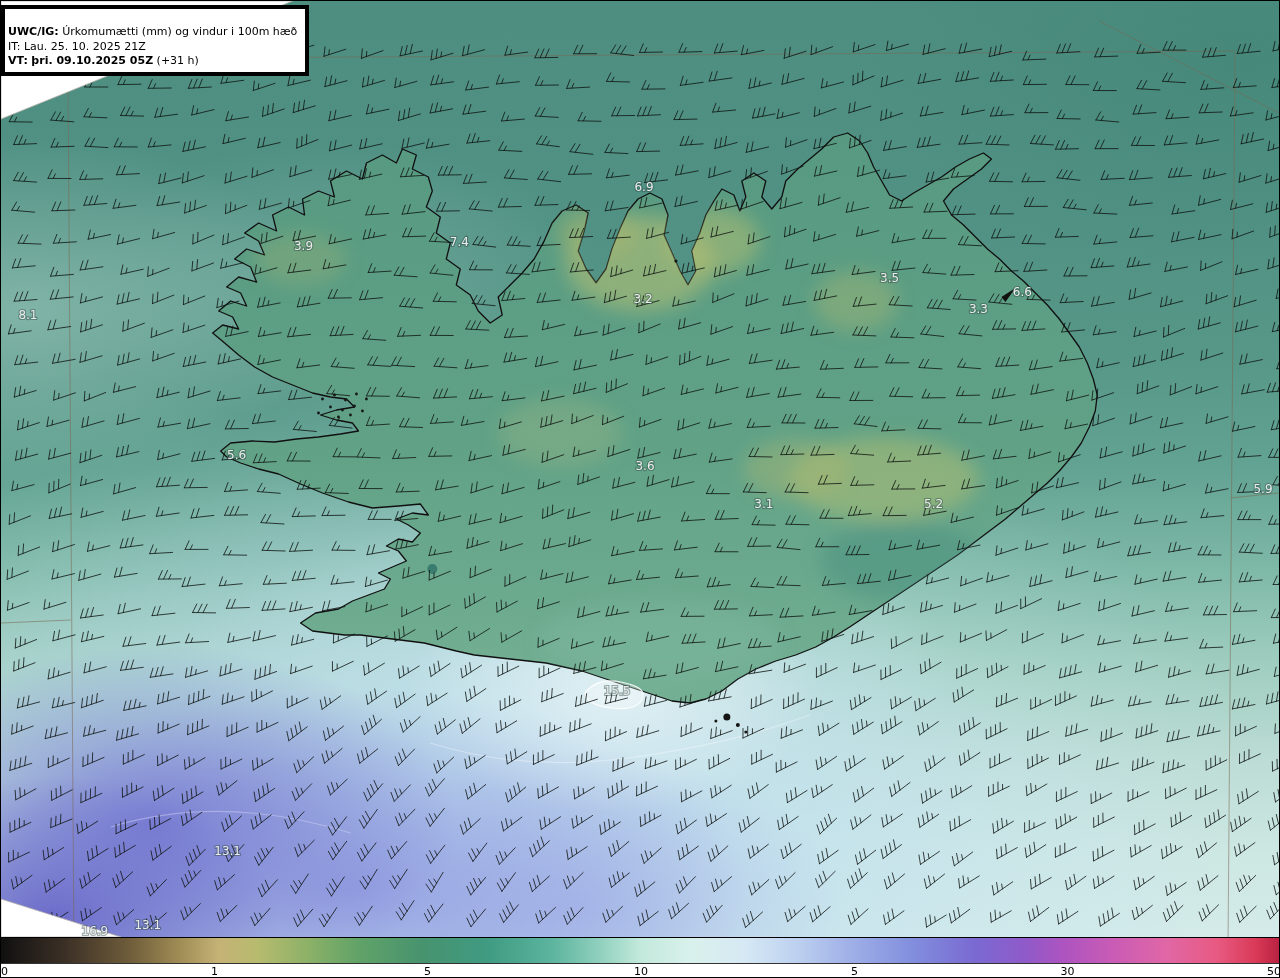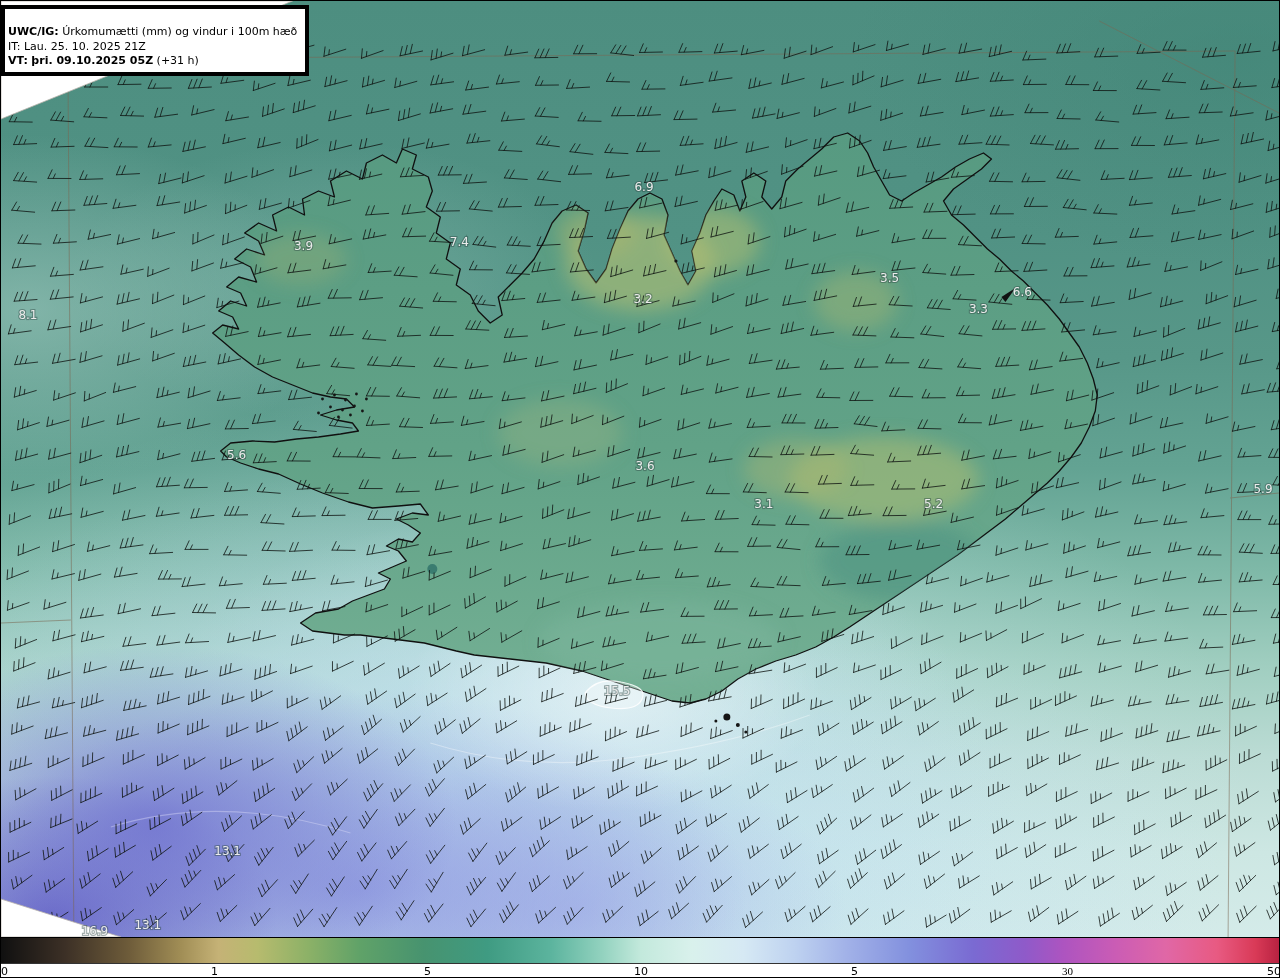--- a/index.html
+++ b/index.html
@@ -153,17 +153,17 @@
   </div>
 
   <div class="colorbar">
     <div class="colorbar-gradient" id="cb-grad" style="background: linear-gradient(90deg, rgb(16, 16, 16) 0%, rgb(60, 48, 38) 5%, rgb(110, 92, 58) 10%, rgb(160, 141, 85) 14%, rgb(197, 178, 118) 17%, rgb(183, 187, 110) 20%, rgb(140, 177, 103) 24%, rgb(96, 162, 104) 28%, rgb(71, 147, 111) 33%, rgb(63, 155, 130) 38%, rgb(92, 180, 158) 43%, rgb(147, 210, 191) 47%, rgb(195, 233, 220) 50%, rgb(217, 241, 236) 54%, rgb(214, 233, 244) 58%, rgb(190, 210, 240) 62%, rgb(162, 178, 232) 66%, rgb(130, 144, 222) 71%, rgb(122, 106, 210) 76%, rgb(143, 90, 201) 80%, rgb(173, 84, 192) 83%, rgb(202, 92, 181) 87%, rgb(224, 103, 166) 91%, rgb(232, 90, 130) 95%, rgb(217, 58, 87) 98%, rgb(181, 32, 63) 100%);"></div>
     <div class="tick-row" id="tick-row">
         <div class="tick-label first" style="left: 0%;">0</div>
         <div class="tick-label" style="left: 16.67%;">1</div>
         <div class="tick-label" style="left: 33.33%;">5</div>
         <div class="tick-label" style="left: 50%;">10</div>
         <div class="tick-label" style="left: 66.67%;">5</div>
-        <div class="tick-label" style="left: 83.33%; font-family: Liberation Serif, serif;">30</div>
+        <div class="tick-label" style="left: 83.33%;">30</div>
         <div class="tick-label last" style="left: 100%;">50</div>
       </div>
   </div>
 </div>
 
 </body></html>

